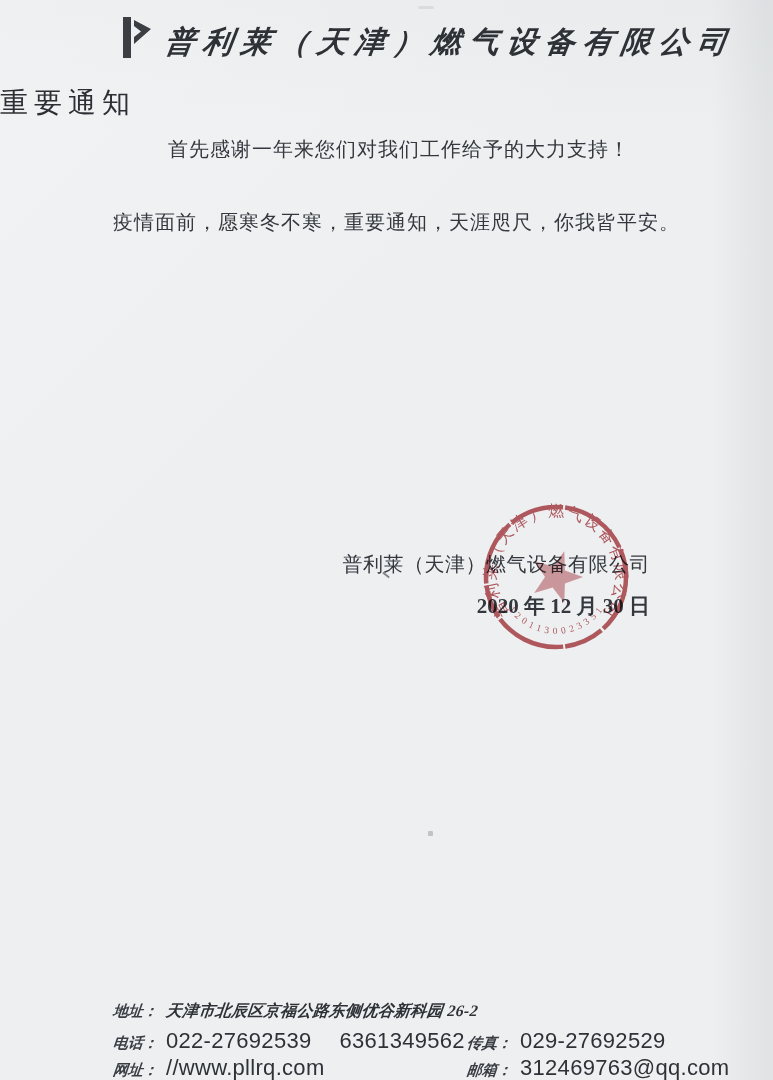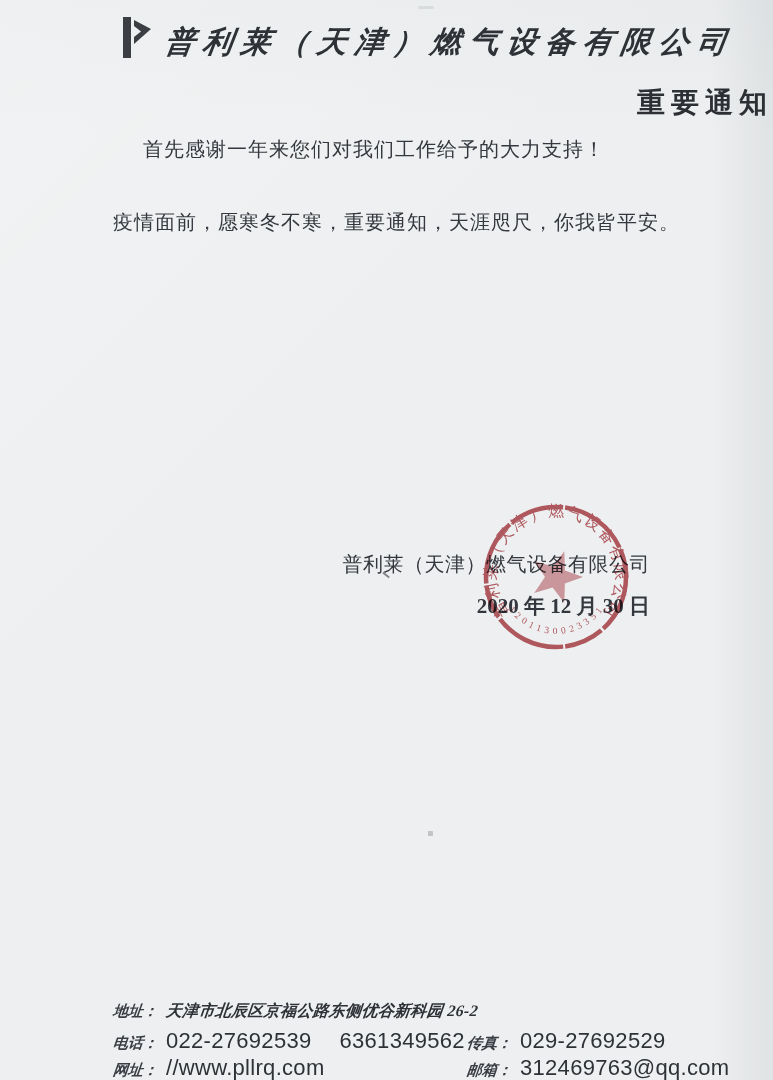--- a/index.html
+++ b/index.html
@@ -31,31 +31,31 @@
     display:inline-block;
     font-size:30px;font-weight:bold;font-style:italic;
     letter-spacing:8px;color:#2e3237;
     transform:skewX(-8deg);
     white-space:nowrap;
     margin-top:8px;
   }
   
   .title{
     position:absolute;left:0;top:84px;width:100%;
-    text-align:right;font-size:28px;letter-spacing:6px;
-    color:#2c2f34;font-weight:700;
+    text-align:left;font-size:28px;letter-spacing:6px;
+    color:#2c2f34;font-weight:400;
   }
   
   .body{
     position:absolute;left:113px;top:128px;width:577px;
     font-size:20px;line-height:42px;letter-spacing:1px;
     text-align:justify;color:#34383e;
   }
   .body p{margin:0;}
-  .body p.indent{text-indent:30px;}
+  .body p.indent{text-indent:30px;margin-left:25px;}
   .body p.closing{margin-top:31px;text-align:left;}
 
   
   .signature-company{
     position:absolute;right:123px;top:551px;
     font-size:20px;letter-spacing:0.5px;color:#34383e;z-index:1;white-space:nowrap;
   }
   .signature-date{
     position:absolute;right:123px;top:592px;
     font-size:21px;color:#34383e;z-index:1;white-space:nowrap;font-weight:bold;

